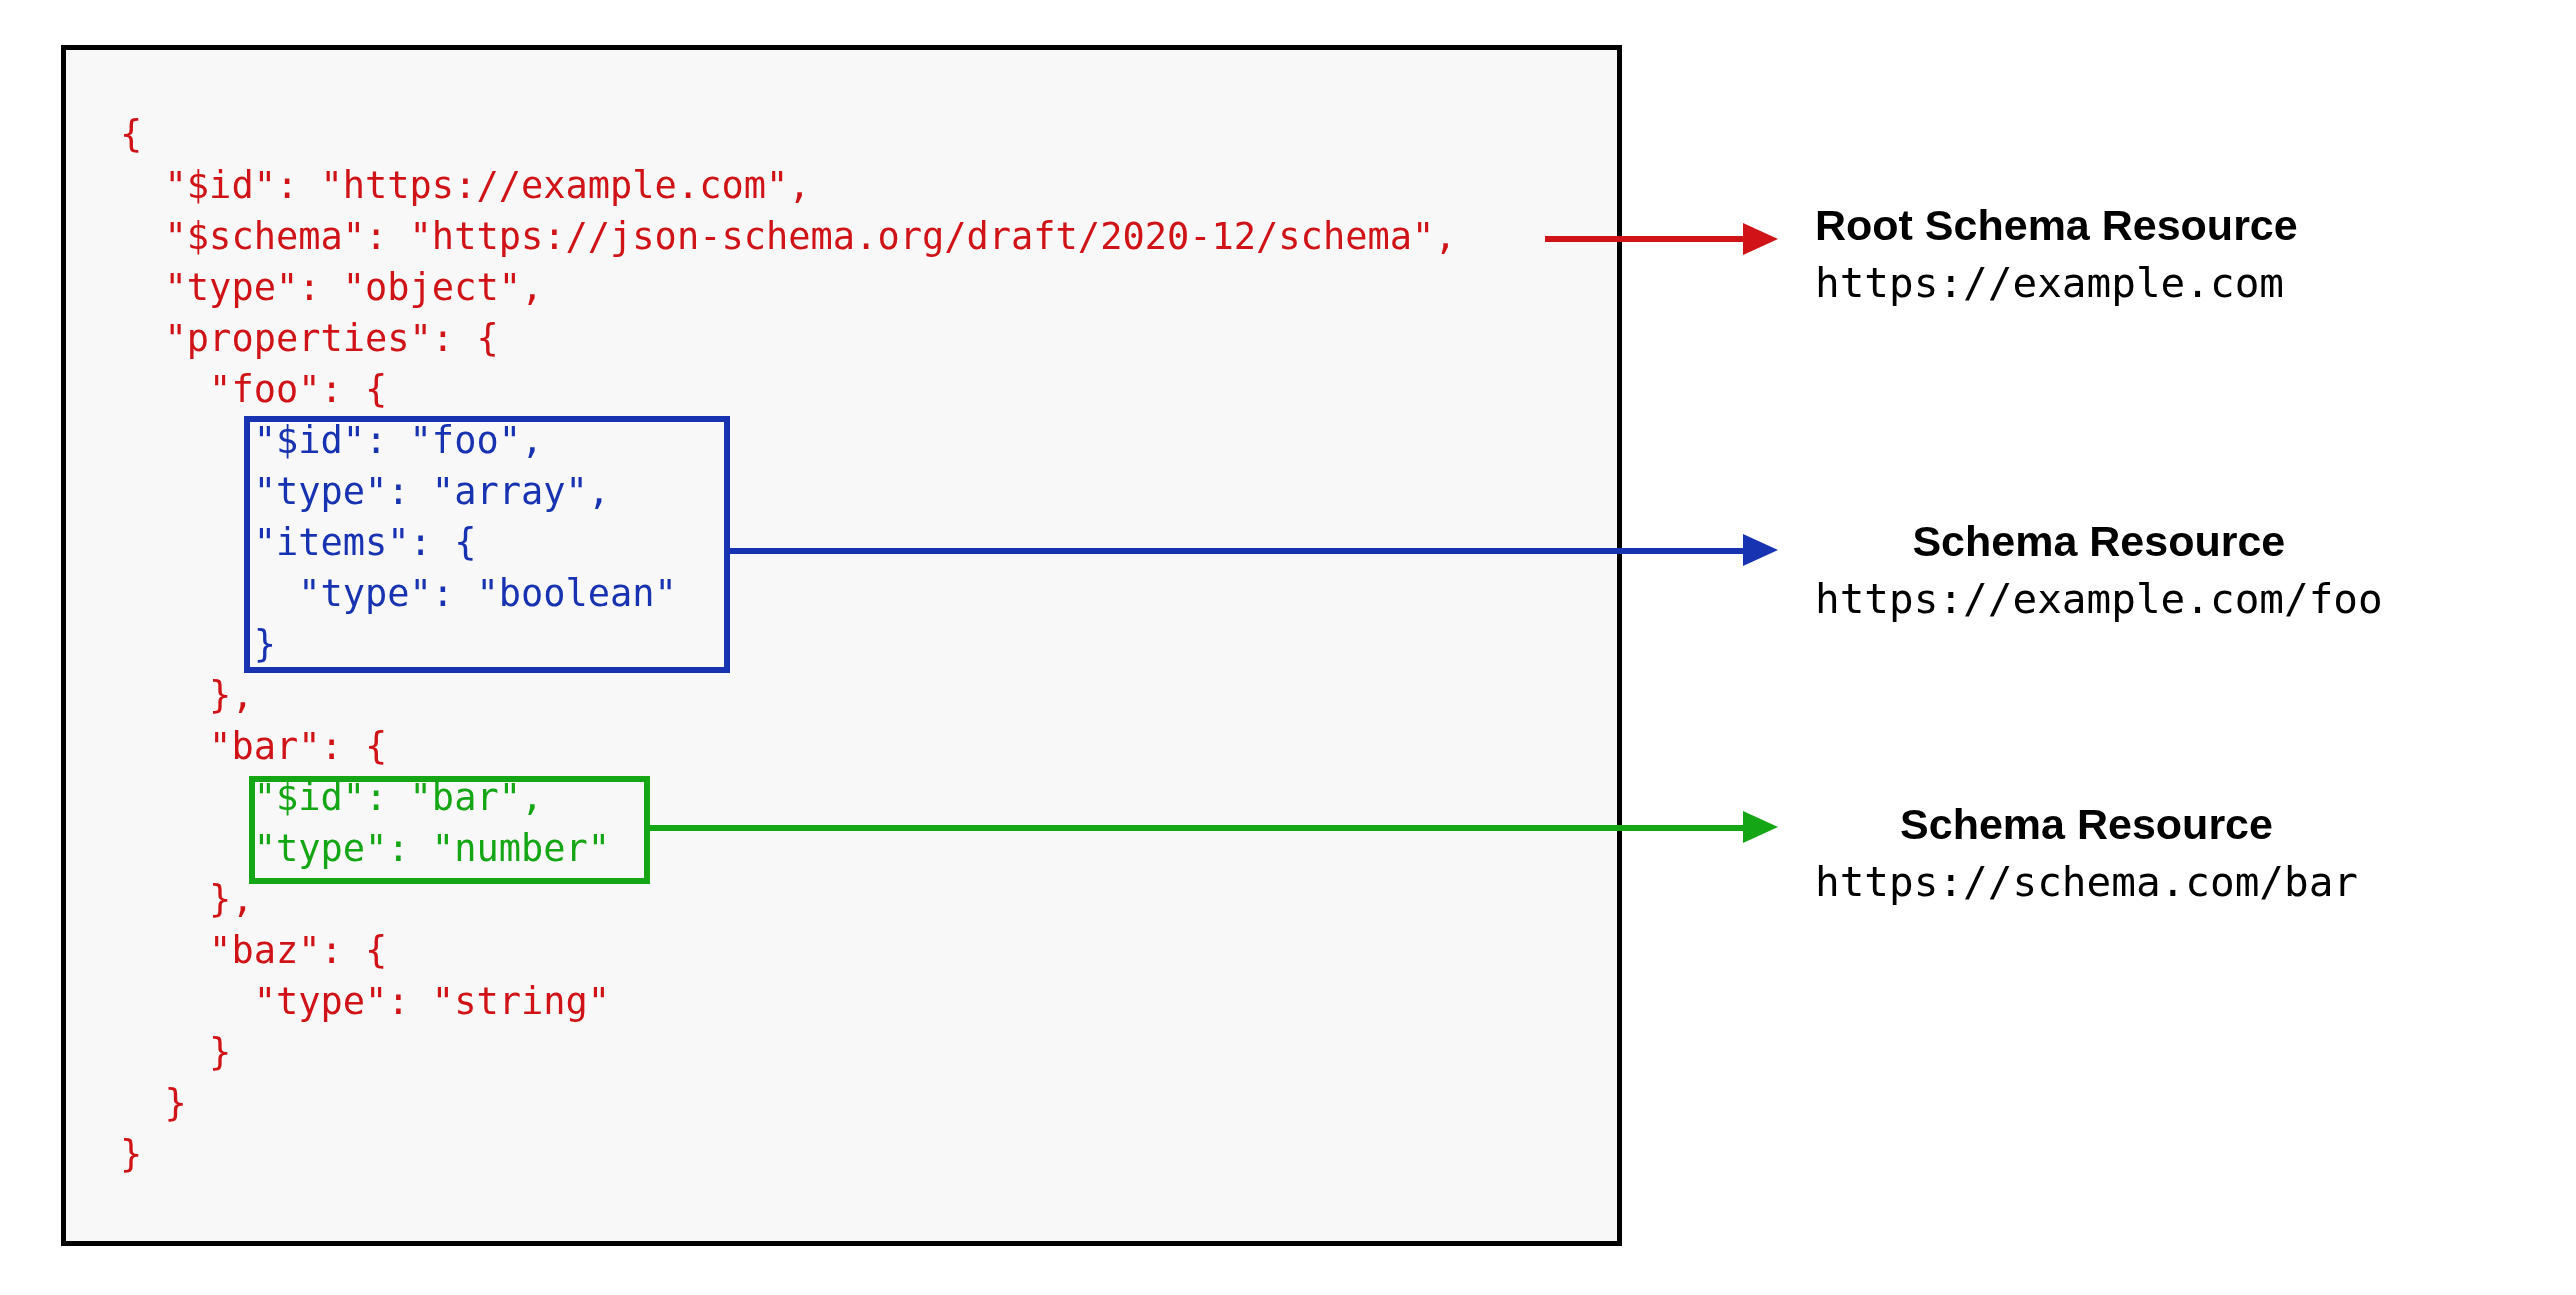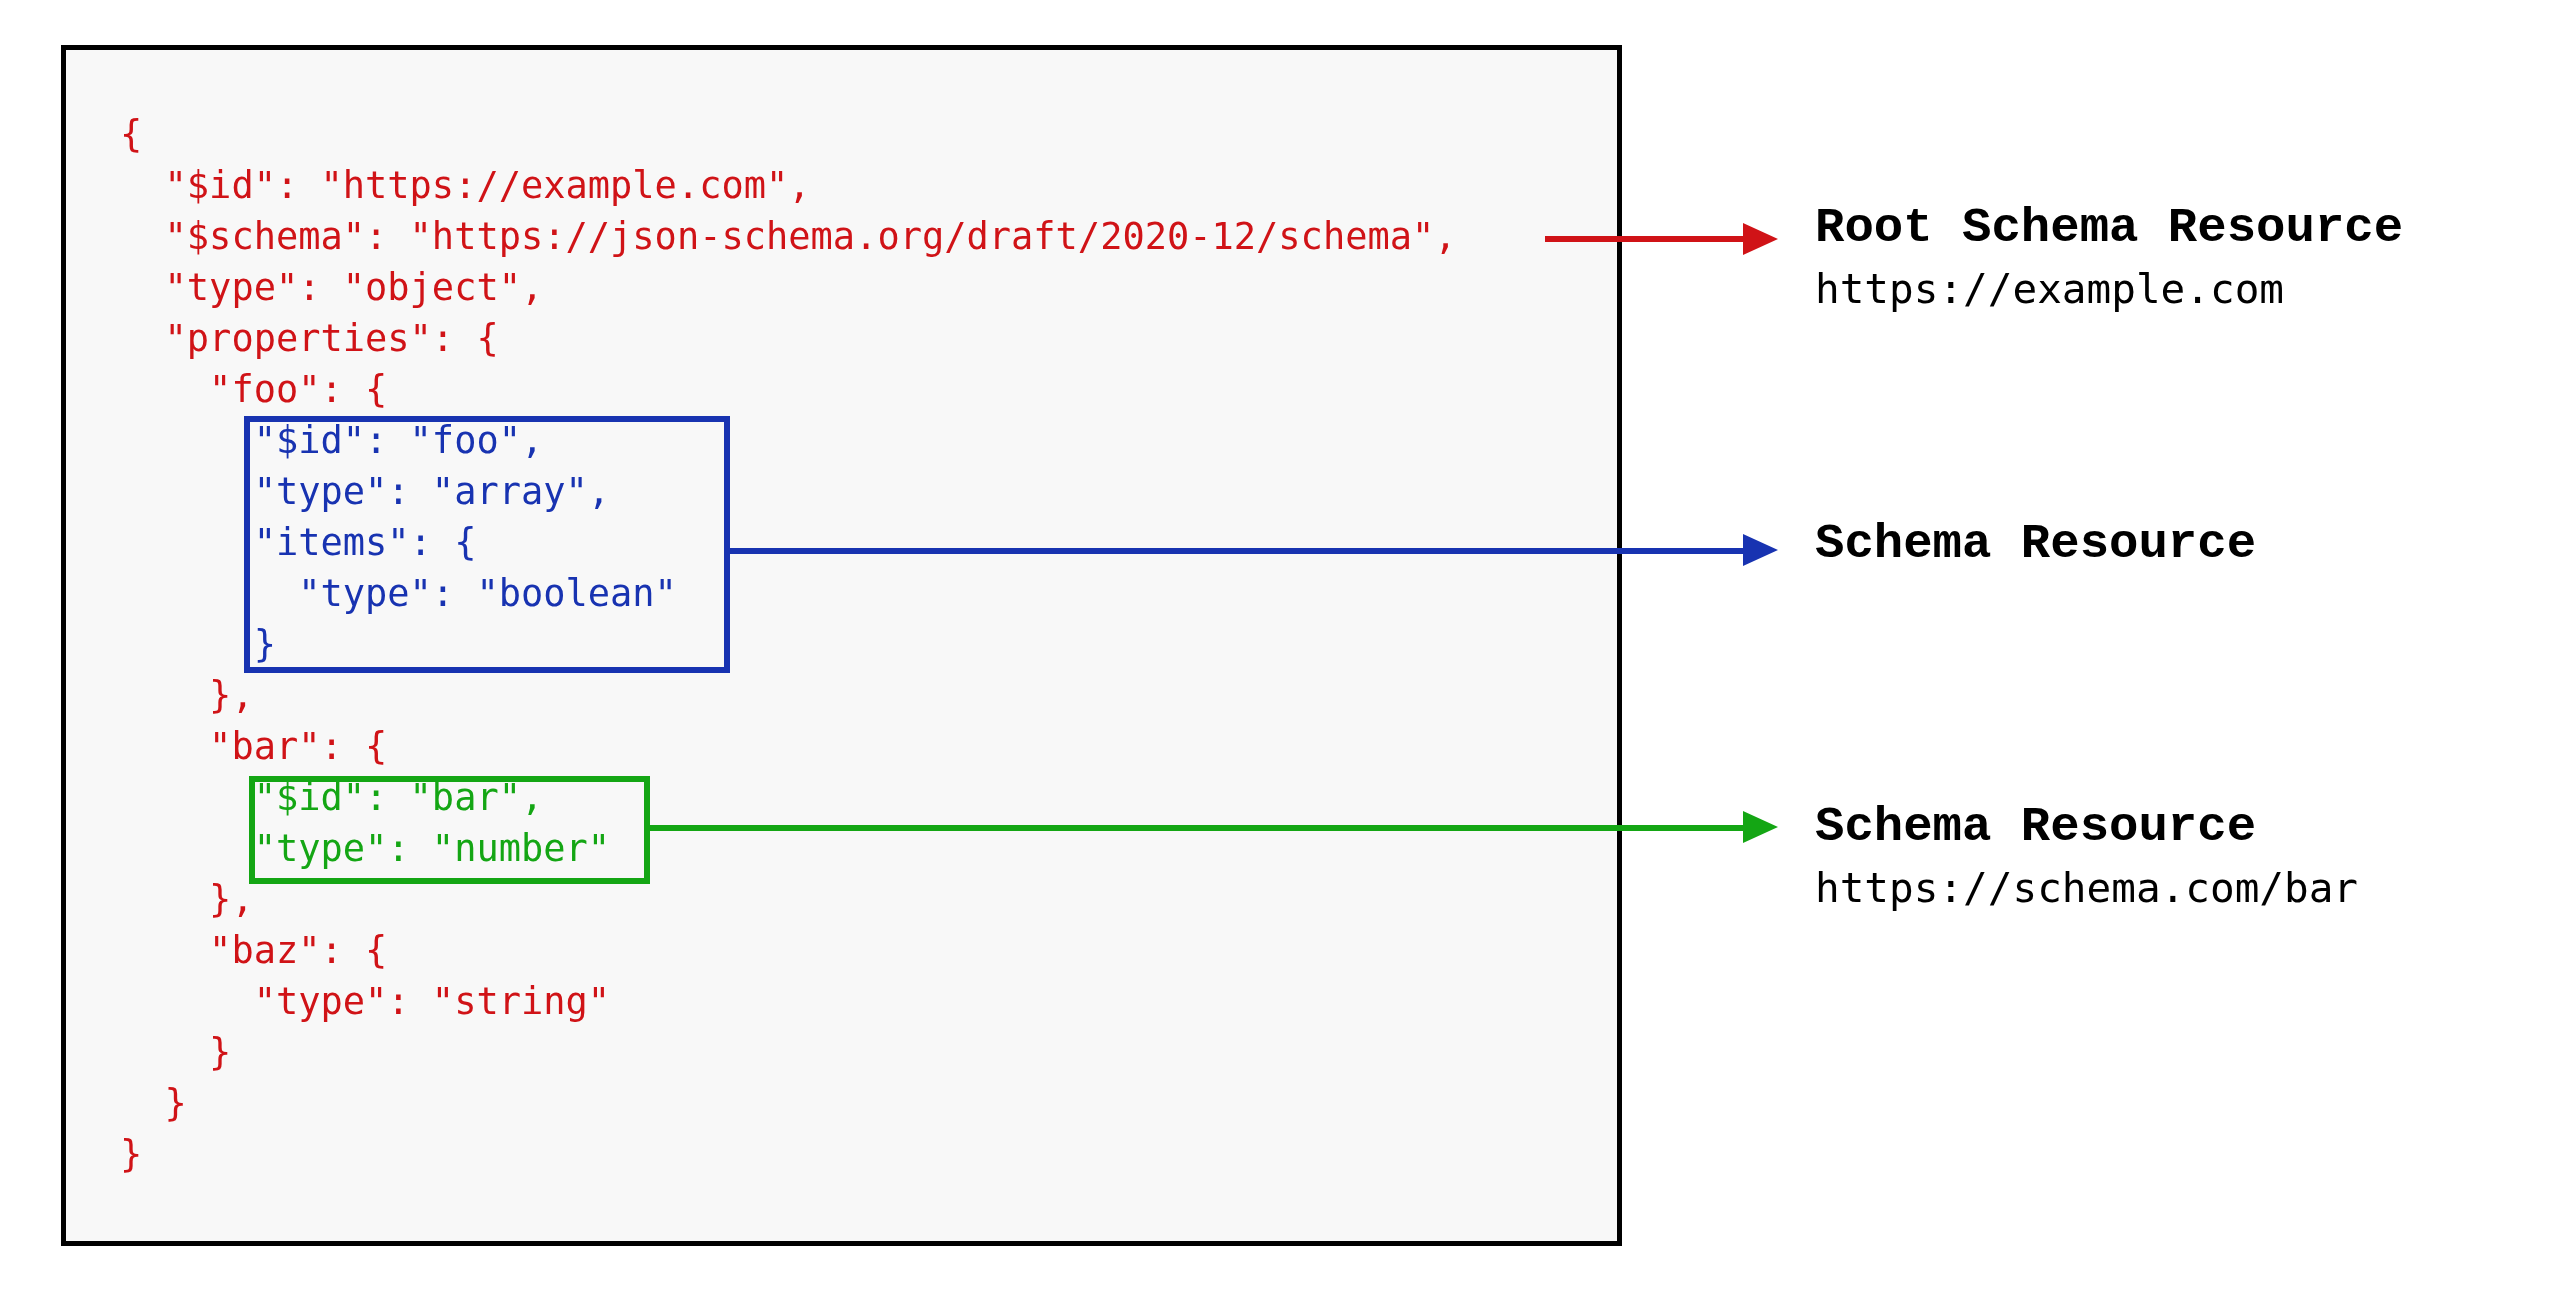--- a/index.html
+++ b/index.html
@@ -37,25 +37,26 @@
   .hl-box.bar{left:249px;top:776px;width:401px;height:108px;}
   .shaft{position:absolute;height:5.8px;}
   .head{
     position:absolute;width:0;height:0;
     border-top:16.5px solid transparent;
     border-bottom:16.5px solid transparent;
     border-left:35px solid;
   }
   .label-group{position:absolute;left:1815px;}
   .label-title{
-    font-family:Liberation Mono, monospace;
+    font-family:Liberation Sans, sans-serif;
     font-weight:bold;
-    font-size:49px;line-height:1;
+    font-size:43px;line-height:1;
     color:#000000;
     white-space:nowrap;
+    text-align:center;
   }
   .label-url{
     margin-top:16px;
     font-family:"DejaVu Sans Mono",monospace;
     font-size:41px;line-height:1;
     color:#000000;
     white-space:nowrap;
   }
   .lg-1{top:204px;}
   .lg-2{top:520px;}
@@ -88,20 +89,21 @@
     <div class="head" style="left: 1743px; top: 811px; border-left-color: rgb(20, 166, 20);"></div>
   </div>
 
   <div class="label-group lg-1">
     <div class="label-title">Root Schema Resource</div>
     <div class="label-url">https://example.com</div>
   </div>
 
   <div class="label-group lg-2">
     <div class="label-title">Schema Resource</div>
+    <div class="label-url">https://example.com/foo</div>
   </div>
 
   <div class="label-group lg-3">
     <div class="label-title">Schema Resource</div>
     <div class="label-url">https://schema.com/bar</div>
   </div>
 
 </div>
 
 

